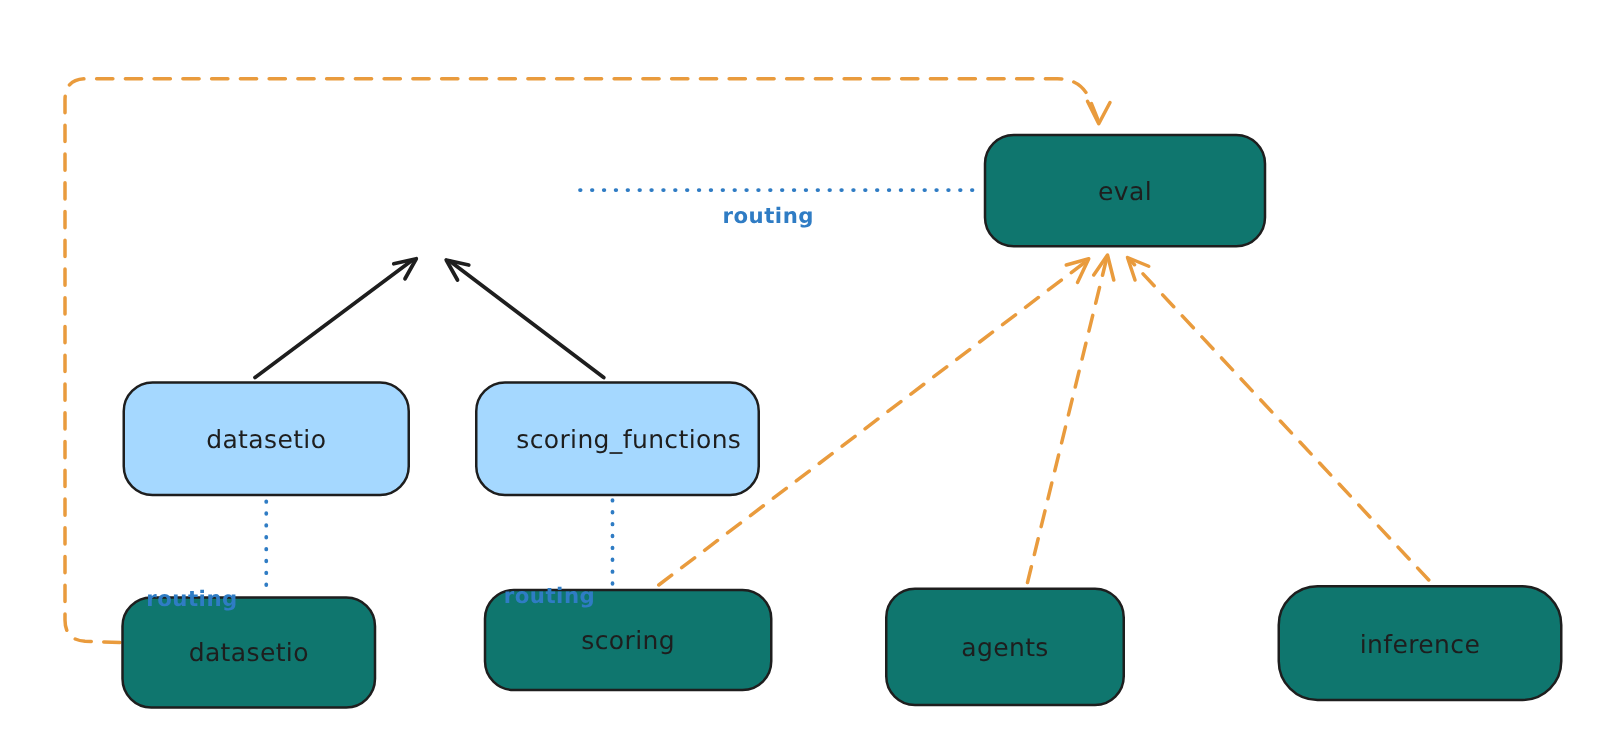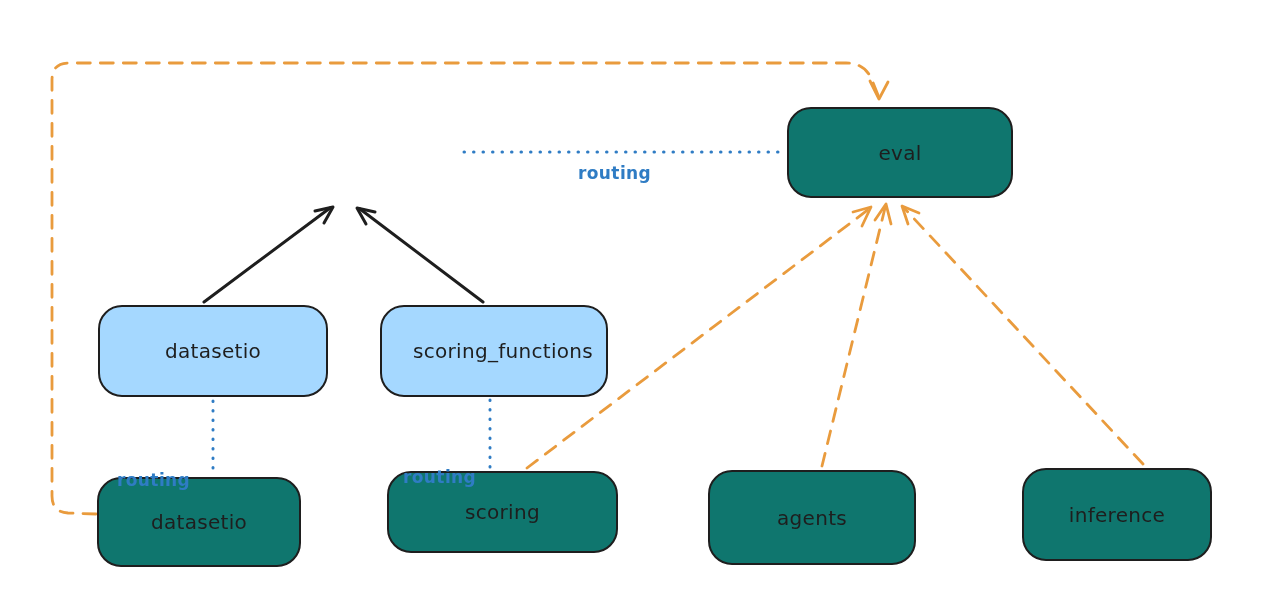--- a/index.html
+++ b/index.html
@@ -84,25 +84,25 @@
   </div>
 
   <div class="node green" style="left:97px;top:477px;width:204px;height:90px;">
     <span>datasetio</span>
   </div>
 
   <div class="node green" style="left:387px;top:471px;width:231px;height:82px;">
     <span>scoring</span>
   </div>
 
-  <div class="node green" style="left:708px;top:470px;width:208px;height:95px;">
+  <div class="node green" style="left:708px;top:470px;width:192px;height:95px;">
     <span>agents</span>
   </div>
 
-  <div class="node green" style="left:1022px;top:468px;width:190px;height:93px;">
+  <div class="node green" style="left:1022px;top:468px;width:228px;height:93px;border-radius:32px;">
     <span>inference</span>
   </div>
 
   <div class="edge-label" style="left:578px;top:120px;">routing</div>
 
   <div class="edge-label" style="left:117px;top:427px;">routing</div>
 
   <div class="edge-label" style="left:403px;top:424px;">routing</div>
 
 </div>

